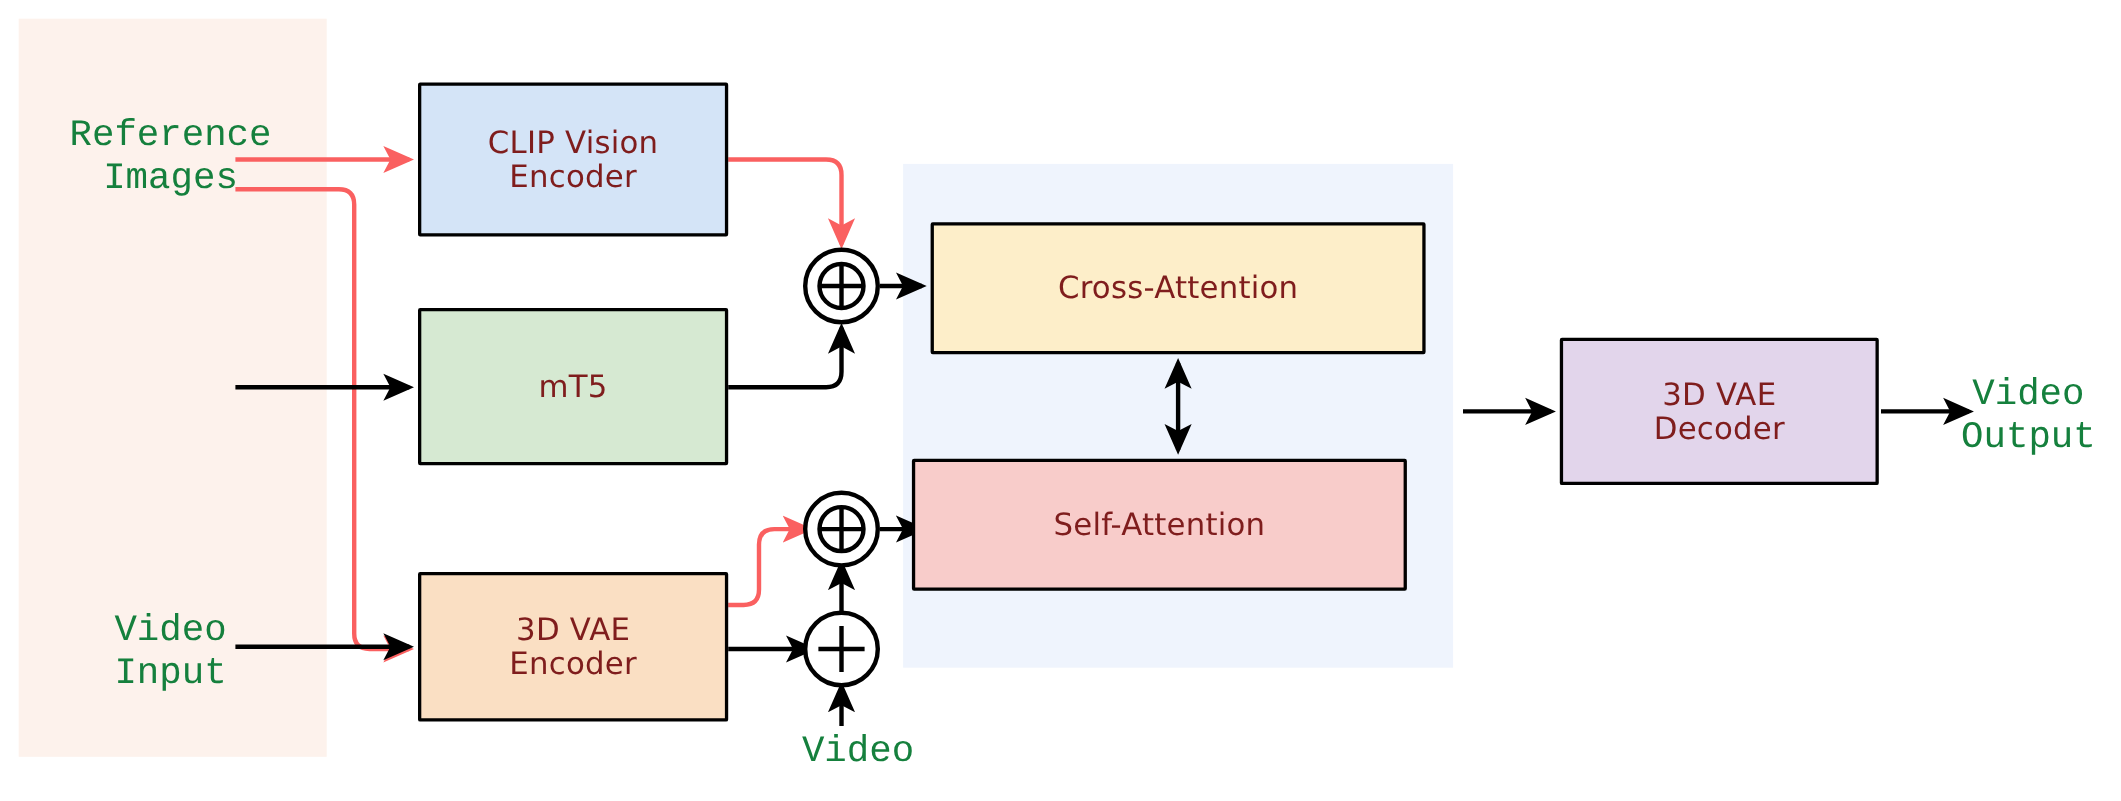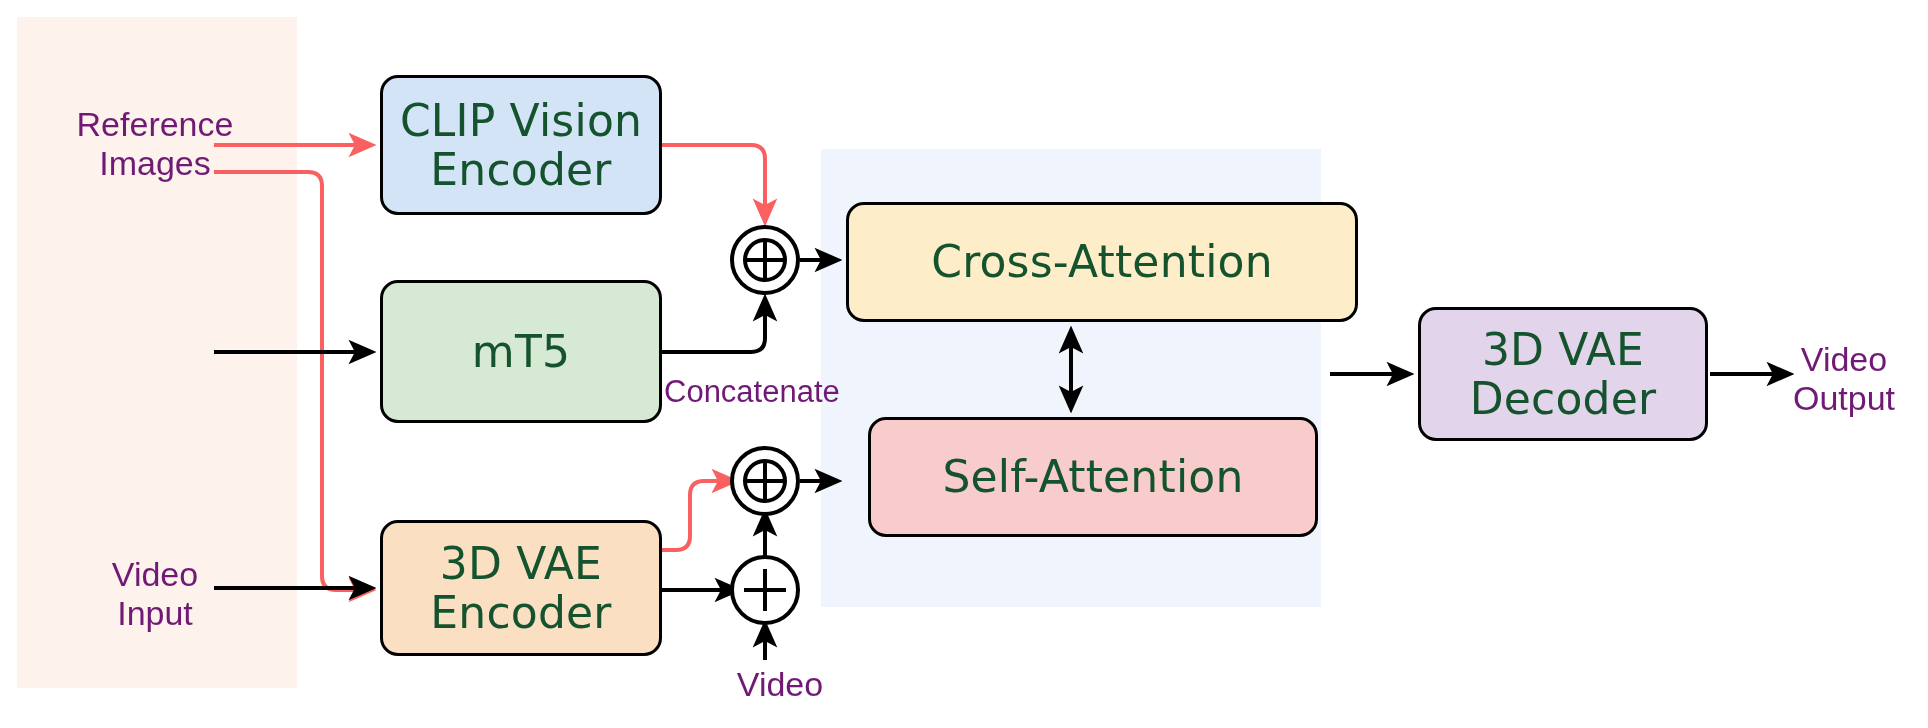--- a/index.html
+++ b/index.html
@@ -33,46 +33,46 @@
     left: 821px; top: 149px;
     width: 500px; height: 458px;
     background: #eff4fd;
   }
 
   
   .box {
     position: absolute;
     box-sizing: border-box;
     border: 3px solid #000000;
-    border-radius: 18px;
+    border-radius: 2px;
     display: flex;
     align-items: center;
     justify-content: center;
     text-align: center;
     line-height: 1.12;
     font-family: "DejaVu Sans", sans-serif;
-    font-size: 44px;
-    color: #14532d;
+    font-size: 28px;
+    color: #7f1d1d;
     white-space: pre-line;
     letter-spacing: 0.2px;
   }
 
   #box-clip { left: 380px; top: 75px;  width: 282px; height: 140px; background: #d4e4f7; }
   #box-mt5  { left: 380px; top: 280px; width: 282px; height: 143px; background: #d6e9d2; }
   #box-vae-enc { left: 380px; top: 520px; width: 282px; height: 136px; background: #fadfc3; }
-  #box-cross { left: 846px; top: 202px; width: 512px; height: 120px; background: #fdeec9; }
-  #box-self  { left: 868px; top: 417px; width: 450px; height: 120px; background: #f8ccca; }
+  #box-cross { left: 846px; top: 202px; width: 450px; height: 120px; background: #fdeec9; }
+  #box-self  { left: 829px; top: 417px; width: 450px; height: 120px; background: #f8ccca; }
   #box-vae-dec { left: 1418px; top: 307px; width: 290px; height: 134px; background: #e2d5eb; }
 
   
   .label {
     position: absolute;
-    font-family: Liberation Sans, sans-serif;
+    font-family: Liberation Mono, monospace;
     font-size: 34px;
-    color: #701a75;
+    color: #15803d;
     text-align: center;
     line-height: 1.14;
     white-space: pre-line;
   }
   .label.small { font-size: 31px; }
 
   #lbl-reference { left: 30px;  top: 105px; width: 250px; }
   #lbl-text      { left: 30px;  top: 320px; width: 250px; }
   #lbl-video-in  { left: 30px;  top: 555px; width: 250px; }
   #lbl-concat    { left: 664px; top: 374px; width: 210px; text-align: left; }
@@ -168,20 +168,19 @@
   <div class="box" id="box-vae-dec">3D VAE
 Decoder</div>
 
   <div class="label" id="lbl-reference">Reference
 Images</div>
 
 
   <div class="label" id="lbl-video-in">Video
 Input</div>
 
-  <div class="label small" id="lbl-concat">Concatenate</div>
 
   <div class="label" id="lbl-noise">Video</div>
 
   <div class="label" id="lbl-video-out">Video
 Output</div>
 
 </div>
 
 </body></html>

